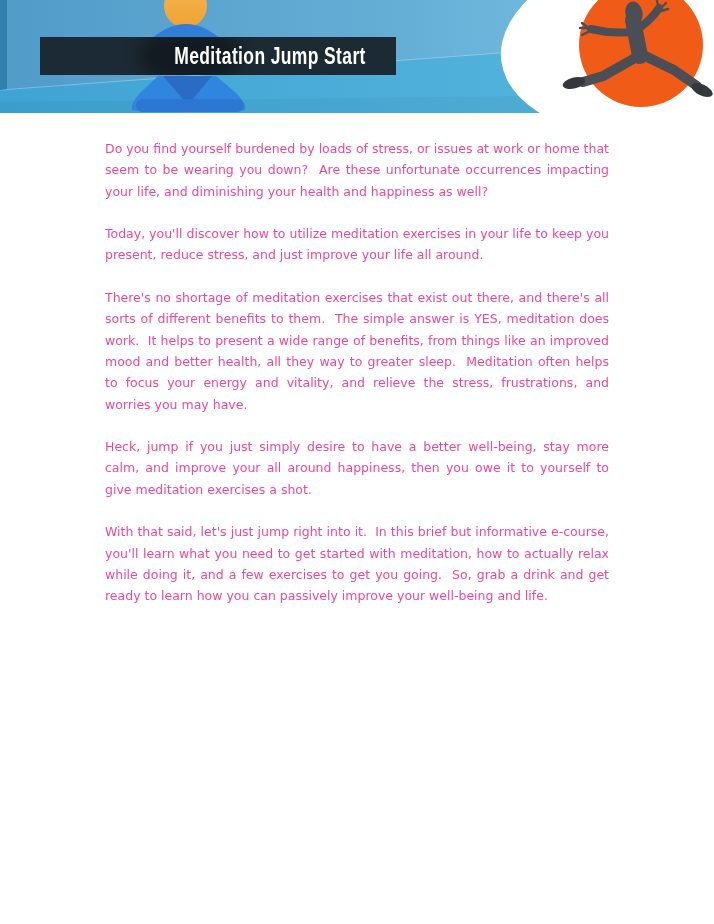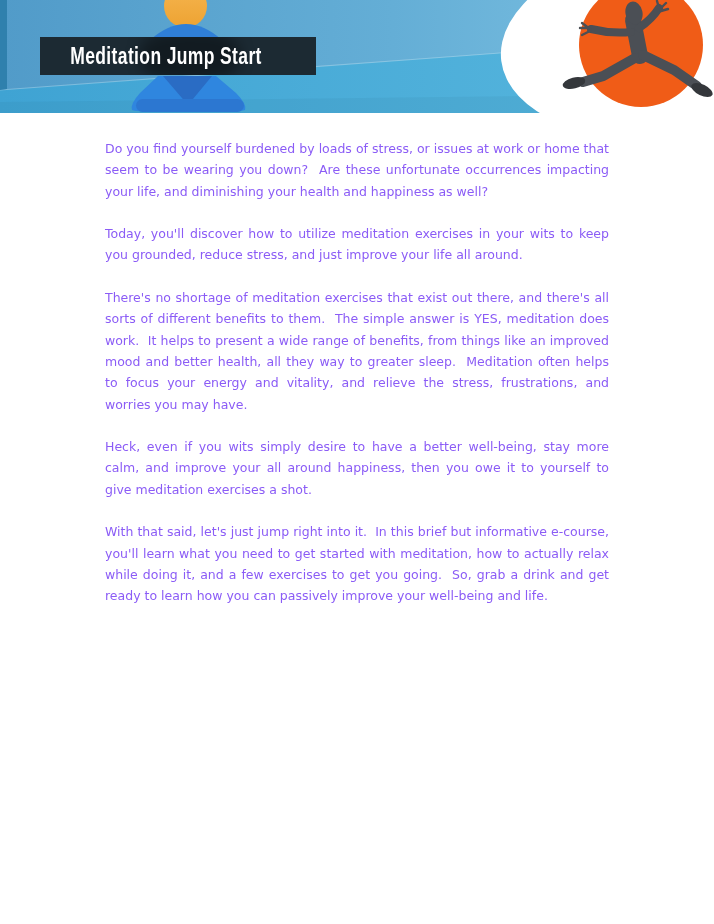--- a/index.html
+++ b/index.html
@@ -25,28 +25,29 @@
   .header svg {
     position: absolute;
     top: 0;
     left: 0;
     display: block;
   }
   .title-bar {
     position: absolute;
     left: 40px;
     top: 37px;
-    width: 276px;
+    width: 308px;
     height: 38px;
     background: #1c2a33;
     z-index: 2;
     display: flex;
     align-items: center;
-    justify-content: flex-start;
+    justify-content: flex-end;
     overflow: hidden;
+    padding-left: 48px;
   }
   
   .title-bar::before {
     content: "";
     position: absolute;
     left: 100px;
     top: -6px;
     width: 100px;
     height: 50px;
     background: rgba(0,0,0,0.35);
@@ -59,21 +60,21 @@
     font-family: "Liberation Sans", sans-serif;
     font-weight: bold;
     font-size: 23px;
     white-space: nowrap;
     transform: scaleX(0.76);
     letter-spacing: 0.5px;
   }
   
   .content {
     padding: 25px 105px 0 105px;
-    color: #8b5cf6;
+    color: #ec4899;
     font-size: 12.5px;
     line-height: 21.3px;
     text-align: justify;
   }
   .content p {
     margin: 0 0 21.3px 0;
   }
   .content em {
     font-style: italic;
   }
@@ -142,24 +143,24 @@
 
     <div class="title-bar">
       <span class="title-text">Meditation Jump Start</span>
     </div>
   </div>
 
   <div class="content">
     <p>Do you find yourself burdened by loads of stress, or issues at work or home that seem to be wearing you down?&nbsp; Are these unfortunate occurrences impacting your life, and diminishing your health and happiness as well?</p>
 
 
-    <p>Today, you'll discover how to utilize meditation exercises in your wits to keep you grounded, reduce stress, and just improve your life all around.</p>
+    <p>Today, you'll discover how to utilize meditation exercises in your life to keep you present, reduce stress, and just improve your life all around.</p>
 
 
     <p>There's no shortage of meditation exercises that exist out there, and there's all sorts of different benefits to them.&nbsp; The simple answer is YES, meditation does work.&nbsp; It helps to present a wide range of benefits, from things like an improved mood and better health, all they way to greater sleep.&nbsp; Meditation often helps to focus your energy and vitality, and relieve the stress, frustrations, and worries you may have.</p>
 
 
-    <p>Heck, even if you wits simply desire to have a better well-being, stay more calm, and improve your all around happiness, then you owe it to yourself to give meditation exercises a shot.</p>
+    <p>Heck, jump if you just simply desire to have a better well-being, stay more calm, and improve your all around happiness, then you owe it to yourself to give meditation exercises a shot.</p>
 
     <p>With that said, let's just jump right into it.&nbsp; In this brief but informative e-course, you'll learn what you need to get started with meditation, how to actually relax while doing it, and a few exercises to get you going.&nbsp; So, grab a drink and get ready to learn how you can passively improve your well-being and life.</p>
   </div>
 
 </div>
 
 </body></html>

